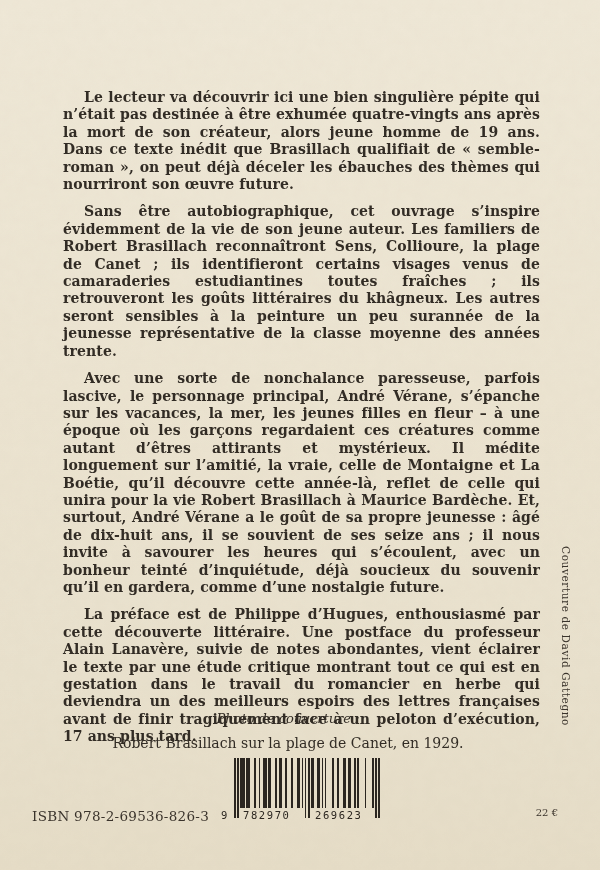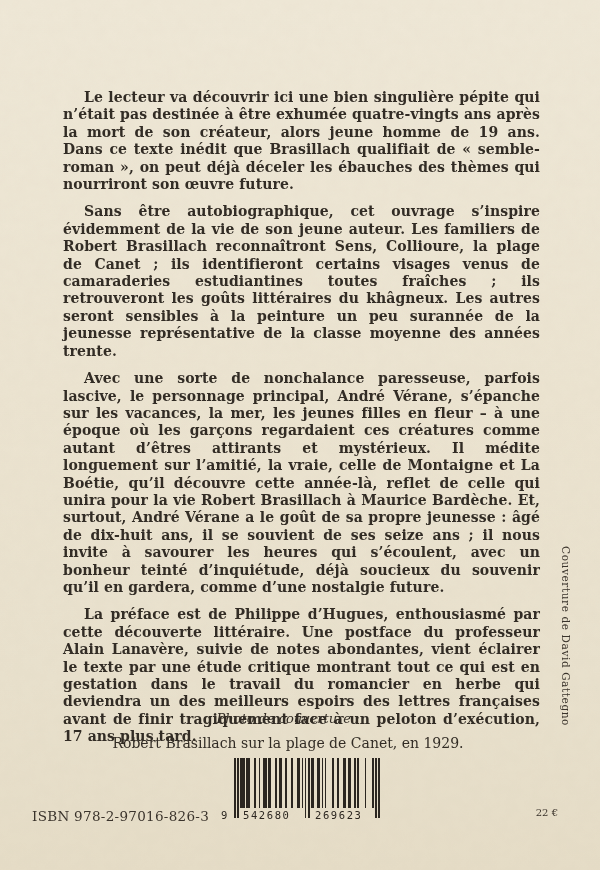--- a/index.html
+++ b/index.html
@@ -155,20 +155,20 @@
         <div style="position: absolute; top: 0px; left: 113.73px; width: 1.79px; height: 50px; background: rgb(43, 38, 32);"></div>
         <div style="position: absolute; top: 0px; left: 115.26px; width: 1.79px; height: 50px; background: rgb(43, 38, 32);"></div>
         <div style="position: absolute; top: 0px; left: 119.87px; width: 1.79px; height: 50px; background: rgb(43, 38, 32);"></div>
         <div style="position: absolute; top: 0px; left: 122.95px; width: 1.79px; height: 50px; background: rgb(43, 38, 32);"></div>
         <div style="position: absolute; top: 0px; left: 130.63px; width: 1.79px; height: 50px; background: rgb(43, 38, 32);"></div>
         <div style="position: absolute; top: 0px; left: 138.32px; width: 1.79px; height: 50px; background: rgb(43, 38, 32);"></div>
         <div style="position: absolute; top: 0px; left: 141.39px; width: 1.79px; height: 60px; background: rgb(43, 38, 32);"></div>
         <div style="position: absolute; top: 0px; left: 144.46px; width: 1.79px; height: 60px; background: rgb(43, 38, 32);"></div>
       </div>
     <span class="digit bc-first">9</span>
-    <span class="digit bc-left">542680</span>
+    <span class="digit bc-left">782970</span>
     <span class="digit bc-right">269623</span>
   </div>
 
-  <div class="isbn">ISBN 978-2-97016-826-3</div>
+  <div class="isbn">ISBN 978-2-69536-826-3</div>
   <div class="price">22&nbsp;€</div>
 
 </div>
 
 </body></html>

